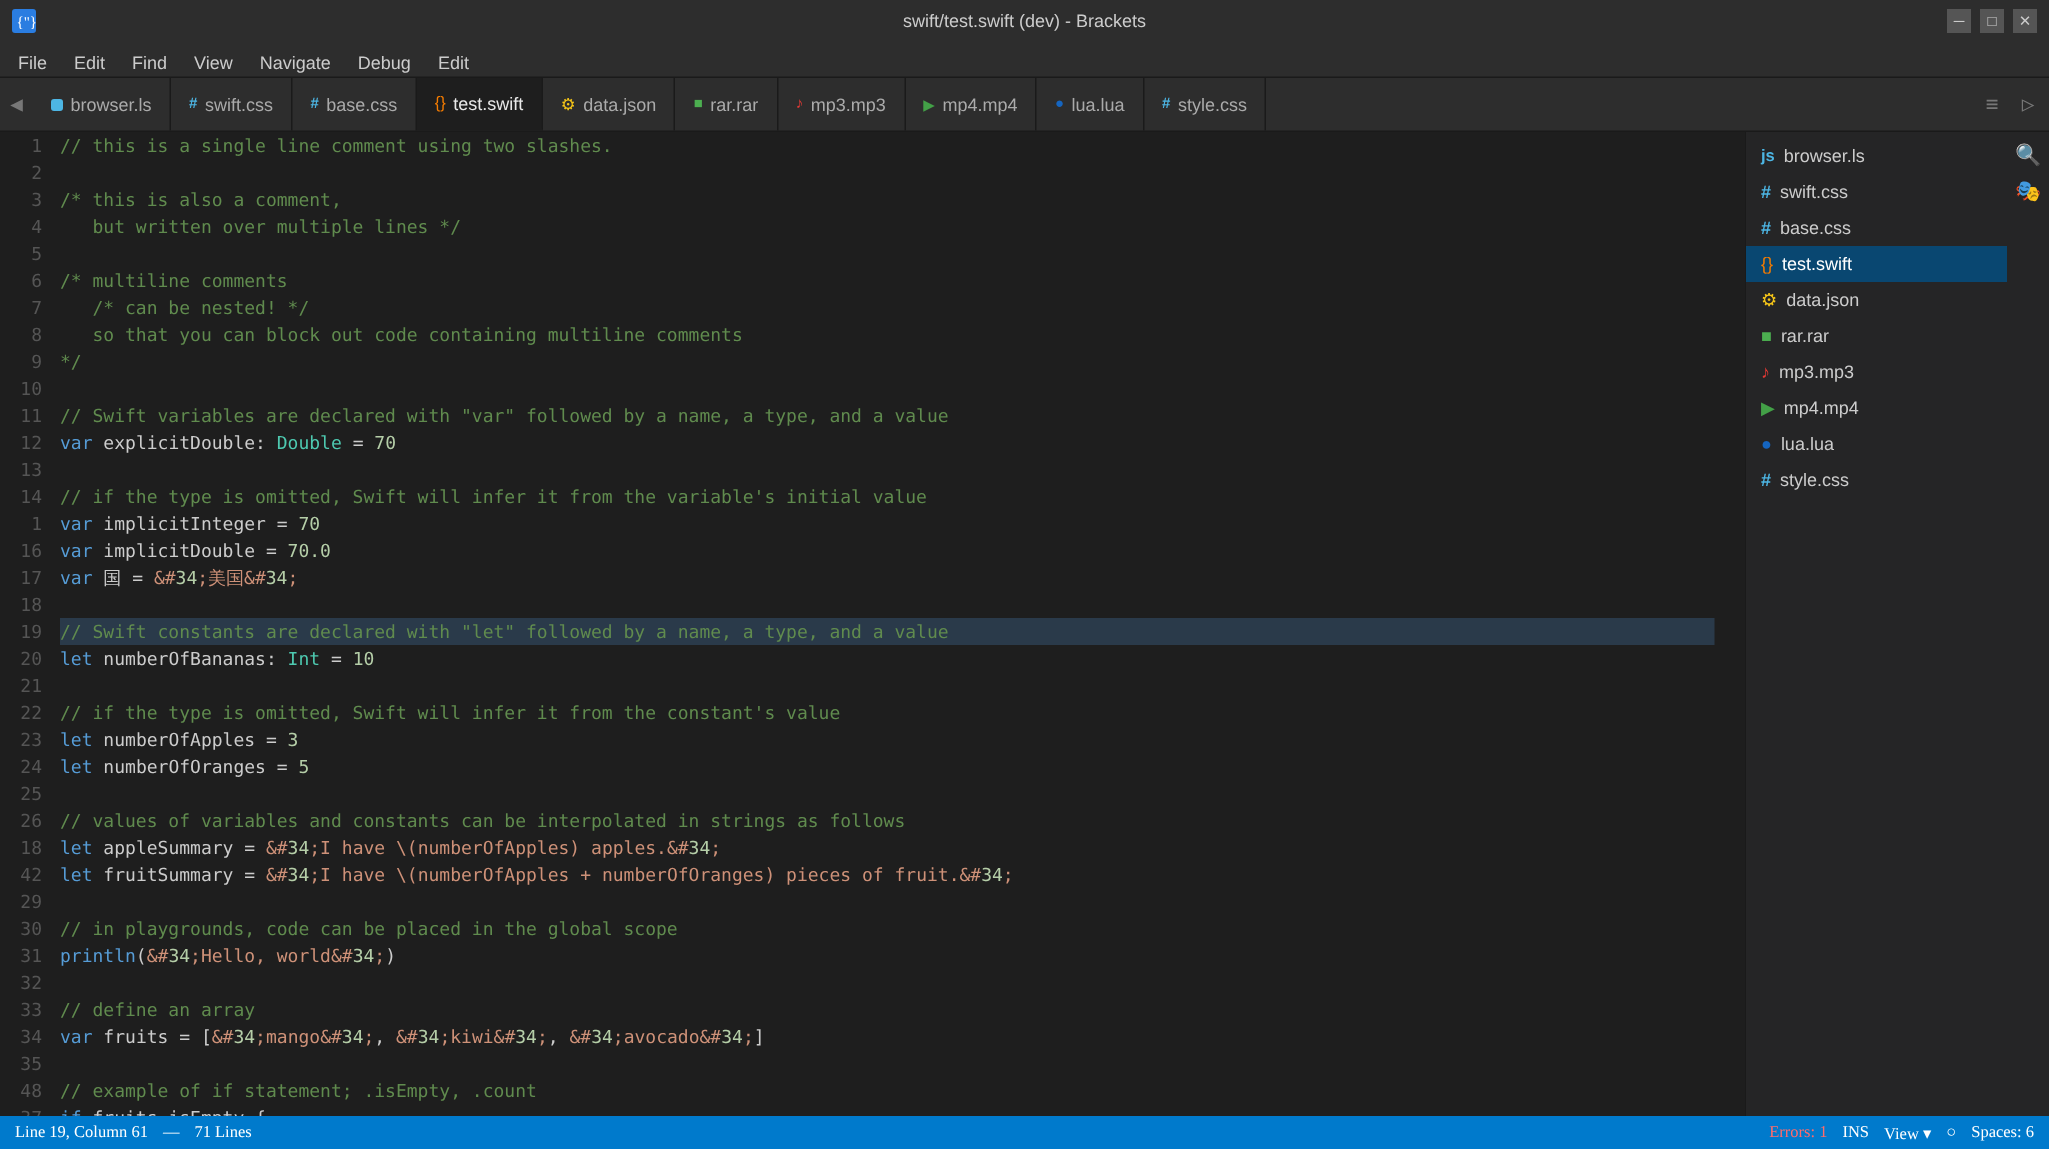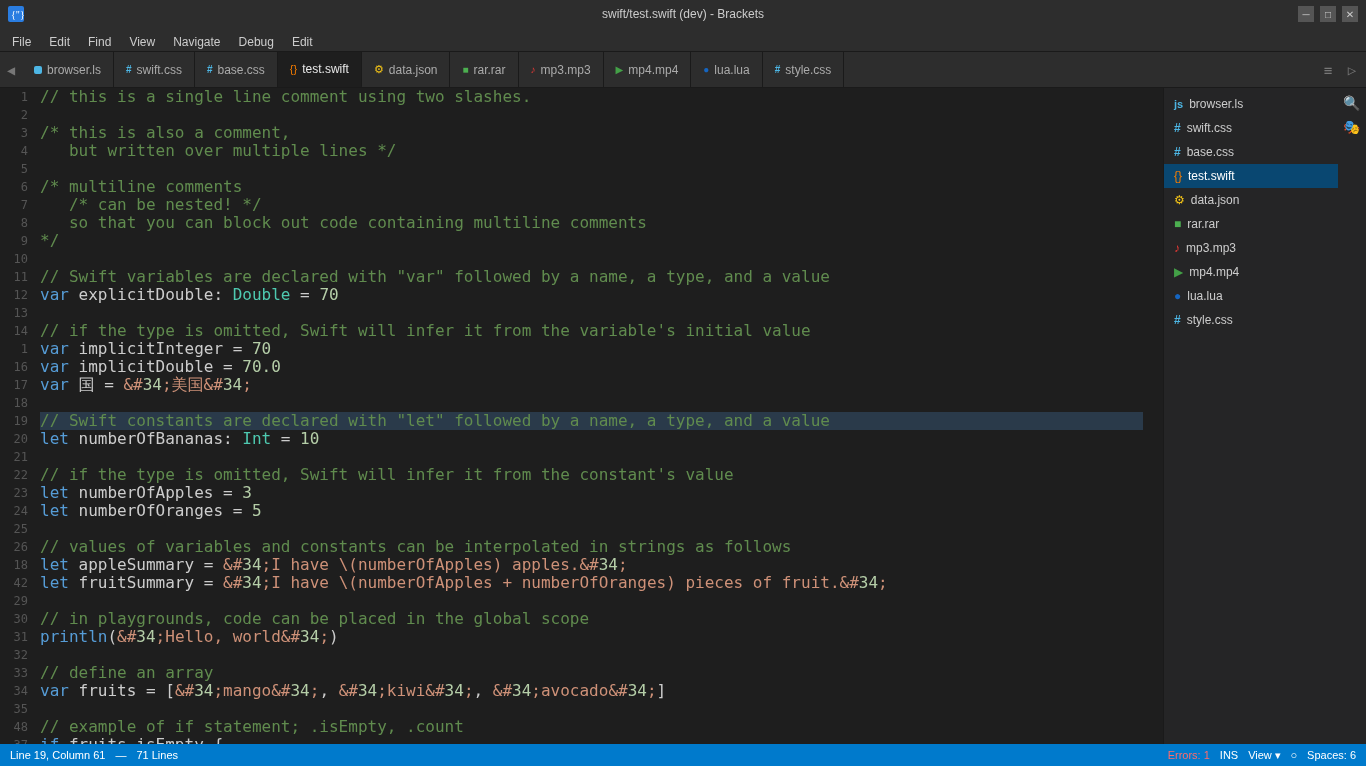--- a/index.html
+++ b/index.html
@@ -153,21 +153,21 @@
       line-height: 18px;
       text-align: right;
       background: #1e1e1e;
       user-select: none;
       flex-shrink: 0;
       min-width: 40px;
     }
     .line-numbers div { height: 18px; }
     .code-content {
       flex: 1;
-      font-size: 16px;
+      font-size: 12px;
       line-height: 18px;
       color: #ccc;
       white-space: pre;
       padding-right: 20px;
     }
     .code-line {
       height: 18px;
       display: block;
     }
     .code-line.active-line {
@@ -222,21 +222,21 @@
     }
 
     
     .status-bar {
       background: #007acc;
       height: 22px;
       display: flex;
       align-items: center;
       padding: 0 10px;
       font-size: 11px;
-      font-family: Liberation Sans, sans-serif;
+      font-family: Liberation Serif, serif;
       color: #fff;
       flex-shrink: 0;
       gap: 0;
     }
     .status-bar-left { flex: 1; display: flex; gap: 10px; align-items: center; }
     .status-bar-right { display: flex; gap: 10px; align-items: center; }
     .status-error { color: #ff6b6b; }
 
     
     .right-sidebar::-webkit-scrollbar { width: 4px; }

